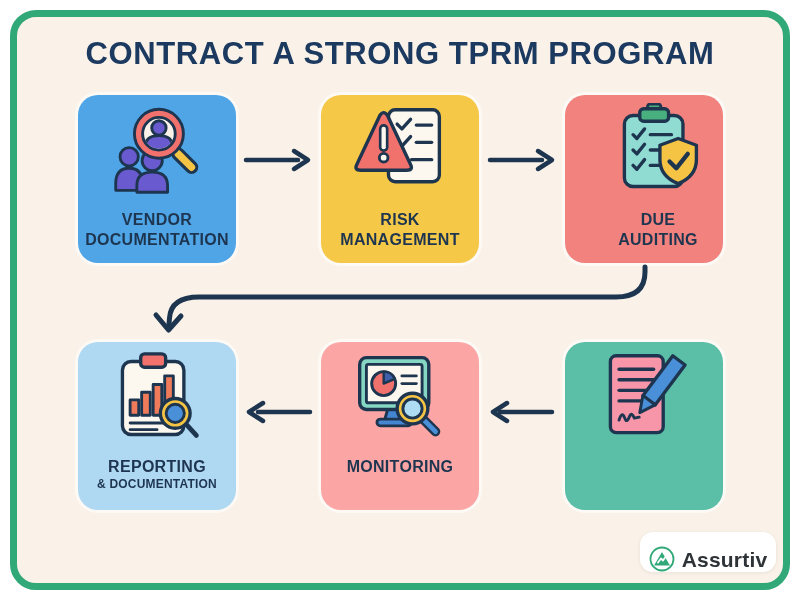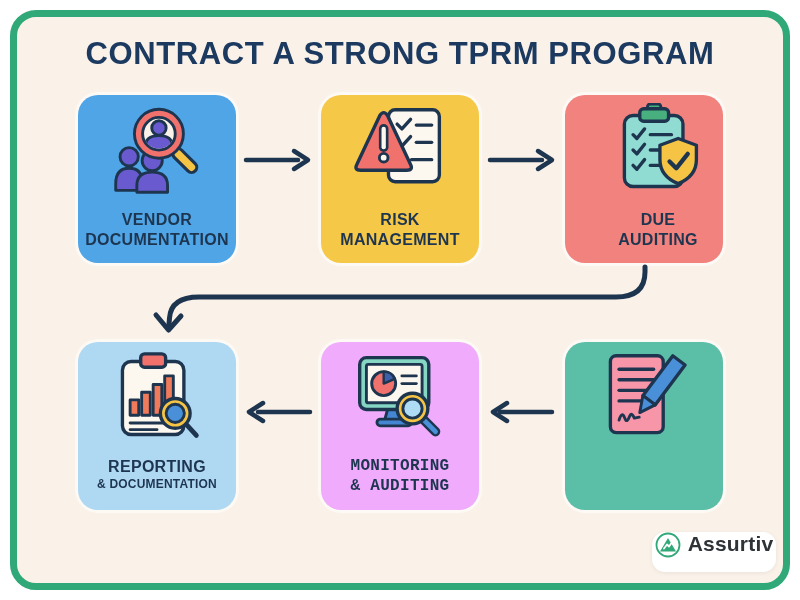--- a/index.html
+++ b/index.html
@@ -31,22 +31,22 @@
   .r1 { top:95px; } .r2 { top:342px; }
   .c1 { left:78px; } .c2 { left:321px; } .c3 { left:565px; }
   .icon-wrap { width:98px; height:98px; display:flex; align-items:center; justify-content:center; }
   .icon-wrap svg { width:96px; height:96px; display:block; }
   .label { margin-top:10px; text-align:center; color:#1E3550; font-weight:700; line-height:1.22; }
   .label .l1, .label .l2 { display:block; font-size:16px; letter-spacing:0.3px; }
   .label.alt .l2 { font-size:12px; letter-spacing:0.2px; }
   .arrows { position:absolute; left:0; top:0; width:800px; height:600px; pointer-events:none; }
   .logo {
     position:absolute; right:24px; bottom:28px;
-    width:124px; height:40px; background:#FFFFFF; border-radius:13px;
-    display:flex; align-items:flex-start; justify-content:center; gap:7px;
+    width:136px; height:40px; background:#FFFFFF; border-radius:13px;
+    display:flex; align-items:flex-end; justify-content:center; gap:7px;
     box-shadow:0 1px 4px rgba(0,0,0,0.07);
   }
   .logo-text { font-size:21px; font-weight:700; color:#2E3338; letter-spacing:0.2px; }
   .logo-icon svg { width:26px; height:26px; display:block; }
 </style>
 </head>
 <body>
 
 <div class="frame"></div>
 
@@ -144,42 +144,41 @@
         <circle cx="69" cy="66" r="9.5" fill="#4A90D9" stroke-width="3"></circle>
       </g>
     </svg>
   </div>
   <div class="label alt">
     <span class="l1">REPORTING</span>
     <span class="l2">&amp; DOCUMENTATION</span>
   </div>
 </div>
 
-<div class="card r2 c2" style="background-color: #f0abfc; font-family: Liberation Mono, monospace;">
+<div class="card r2 c2" style="background-color: #fca5a5;">
   <div class="icon-wrap">
     <svg viewBox="0 0 100 100">
       <g stroke="#1E3550" stroke-width="3.5" fill="none" stroke-linecap="round" stroke-linejoin="round">
         <path d="M37 62 L51 62 L54 73 L34 73 Z" fill="#4586D3" stroke-width="3"></path>
         <rect x="26" y="72" width="36" height="7" rx="3.5" fill="#4586D3" stroke-width="3"></rect>
         <rect x="8" y="8" width="72" height="54" rx="7" fill="#85D6C3"></rect>
         <rect x="15" y="15" width="58" height="40" rx="2" fill="#FCF7EF" stroke-width="3"></rect>
         <circle cx="33" cy="35" r="12.5" fill="#F1716D" stroke-width="3"></circle>
         <path d="M33 35 L33 22.5 A12.5 12.5 0 0 1 44.5 30 Z" fill="#3E5FA9" stroke-width="2.5"></path>
         <line x1="52" y1="27" x2="67" y2="27" stroke-width="3"></line>
         <line x1="52" y1="35" x2="67" y2="35" stroke-width="3"></line>
         <line x1="75" y1="73" x2="87" y2="85" stroke-width="10"></line>
         <line x1="75" y1="73" x2="87" y2="85" stroke="#4A90D9" stroke-width="5"></line>
         <circle cx="63" cy="61" r="16" fill="#F5C445"></circle>
         <circle cx="63" cy="61" r="10" fill="#AEDCF5" stroke-width="3"></circle>
       </g>
     </svg>
   </div>
   <div class="label">
     <span class="l1">MONITORING</span>
-    <span class="l2">&amp; AUDITING</span>
   </div>
 </div>
 
 <div class="card r2 c3" style="background-color: rgb(91, 191, 168);">
   <div class="icon-wrap">
     <svg viewBox="0 0 100 100">
       <g stroke="#1E3550" stroke-width="3.5" fill="none" stroke-linecap="round" stroke-linejoin="round">
         <rect x="15" y="6" width="55" height="80" rx="6" fill="#F795A9"></rect>
         <line x1="24" y1="20" x2="60" y2="20"></line>
         <line x1="24" y1="31" x2="60" y2="31"></line>

